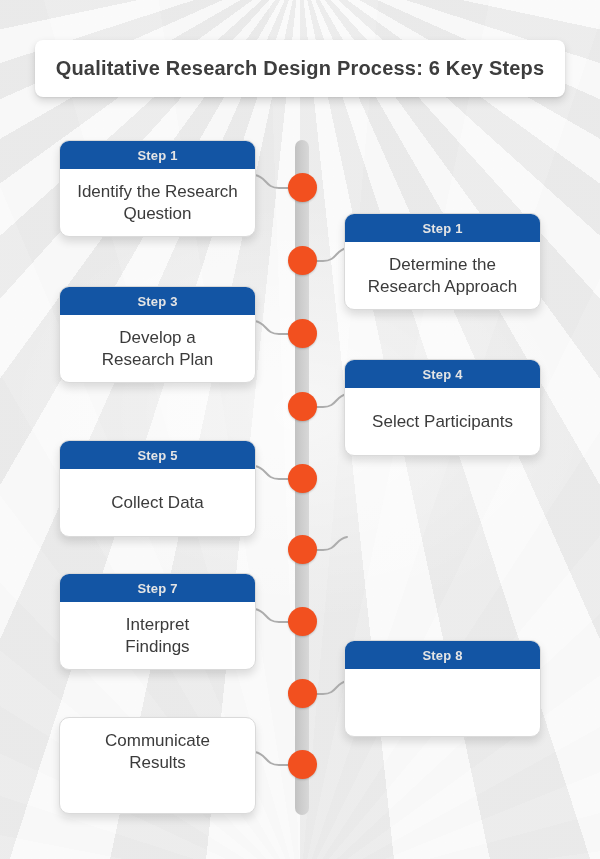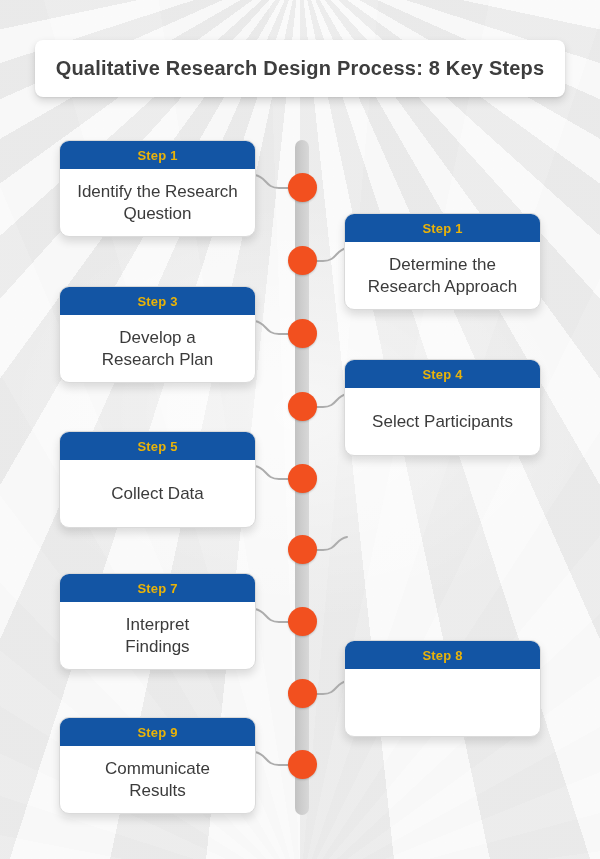--- a/index.html
+++ b/index.html
@@ -82,27 +82,27 @@
     background: #ffffff;
     border: 1px solid #dadada;
     border-radius: 10px;
     box-shadow: 0 5px 9px rgba(0,0,0,0.12);
     overflow: hidden;
     z-index: 2;
   }
   .card.left  { left: 59px; }
   .card.right { left: 344px; }
   .s1 { top: 140px; } .s2 { top: 213px; } .s3 { top: 286px; }
-  .s4 { top: 359px; } .s5 { top: 431px; } .s6 { top: 502px; }
+  .s4 { top: 359px; } .s5 { top: 440px; } .s6 { top: 502px; }
   .s7 { top: 573px; } .s8 { top: 640px; } .s9 { top: 717px; }
 
   .card-header {
     height: 28px;
     background: #1355a4;
-    color: #eab308;
+    color: #e5e5e5;
     font-size: 13px;
     font-weight: 700;
     display: flex; align-items: center; justify-content: center;
     letter-spacing: 0.2px;
   }
   .card-title {
     height: 68px;
     display: flex; align-items: center; justify-content: center;
     text-align: center;
     font-size: 17px;
@@ -112,21 +112,21 @@
     white-space: pre-line;
     padding: 16px 6px;
   }
 </style>
 </head>
 <body>
 
 <div class="canvas">
 
   <div class="title-banner">
-    <h1 class="title-text">Qualitative Research Design Process: 8 Key Steps</h1>
+    <h1 class="title-text">Qualitative Research Design Process: 6 Key Steps</h1>
   </div>
 
   <div class="timeline"></div>
 
   <svg class="connector left c1" viewBox="0 0 50 30">
       <path d="M2,4 C14,6 12,17 26,17 L50,17"></path>
     </svg>
   <svg class="connector right c2" viewBox="0 0 50 30">
       <path d="M2,4 C14,6 12,17 26,17 L50,17"></path>
     </svg>
@@ -195,18 +195,17 @@
     <div class="card-header">Step 7</div>
     <div class="card-title">Interpret
 Findings</div>
   </div>
 
   <div class="card right s8">
     <div class="card-header">Step 8</div>
   </div>
 
   <div class="card left s9">
-    <div class="card-header">Step 9</div>
     <div class="card-title">Communicate
 Results</div>
   </div>
 
 </div>
 
 </body></html>

